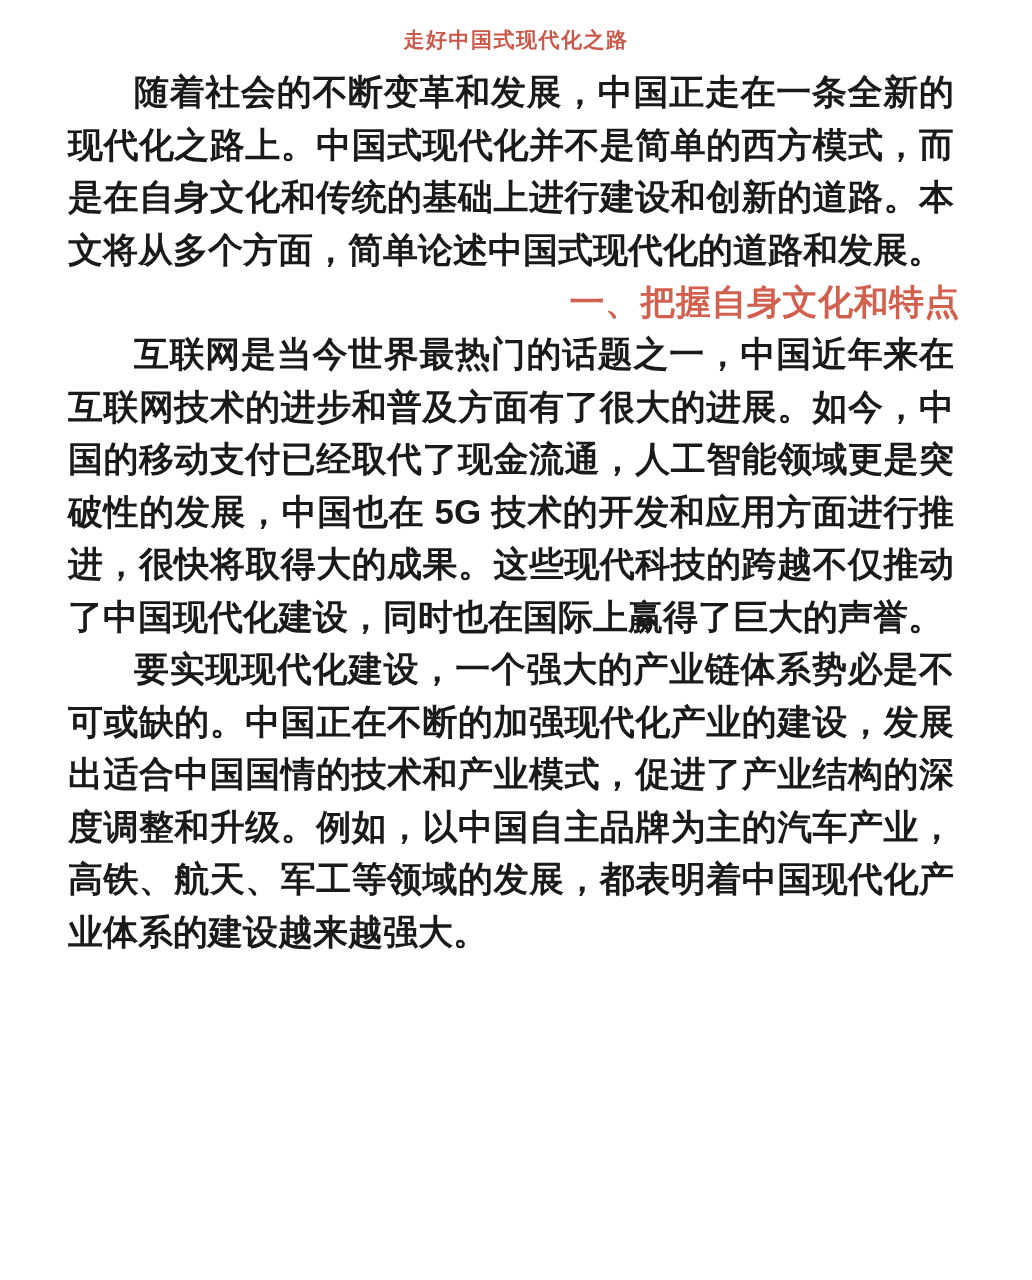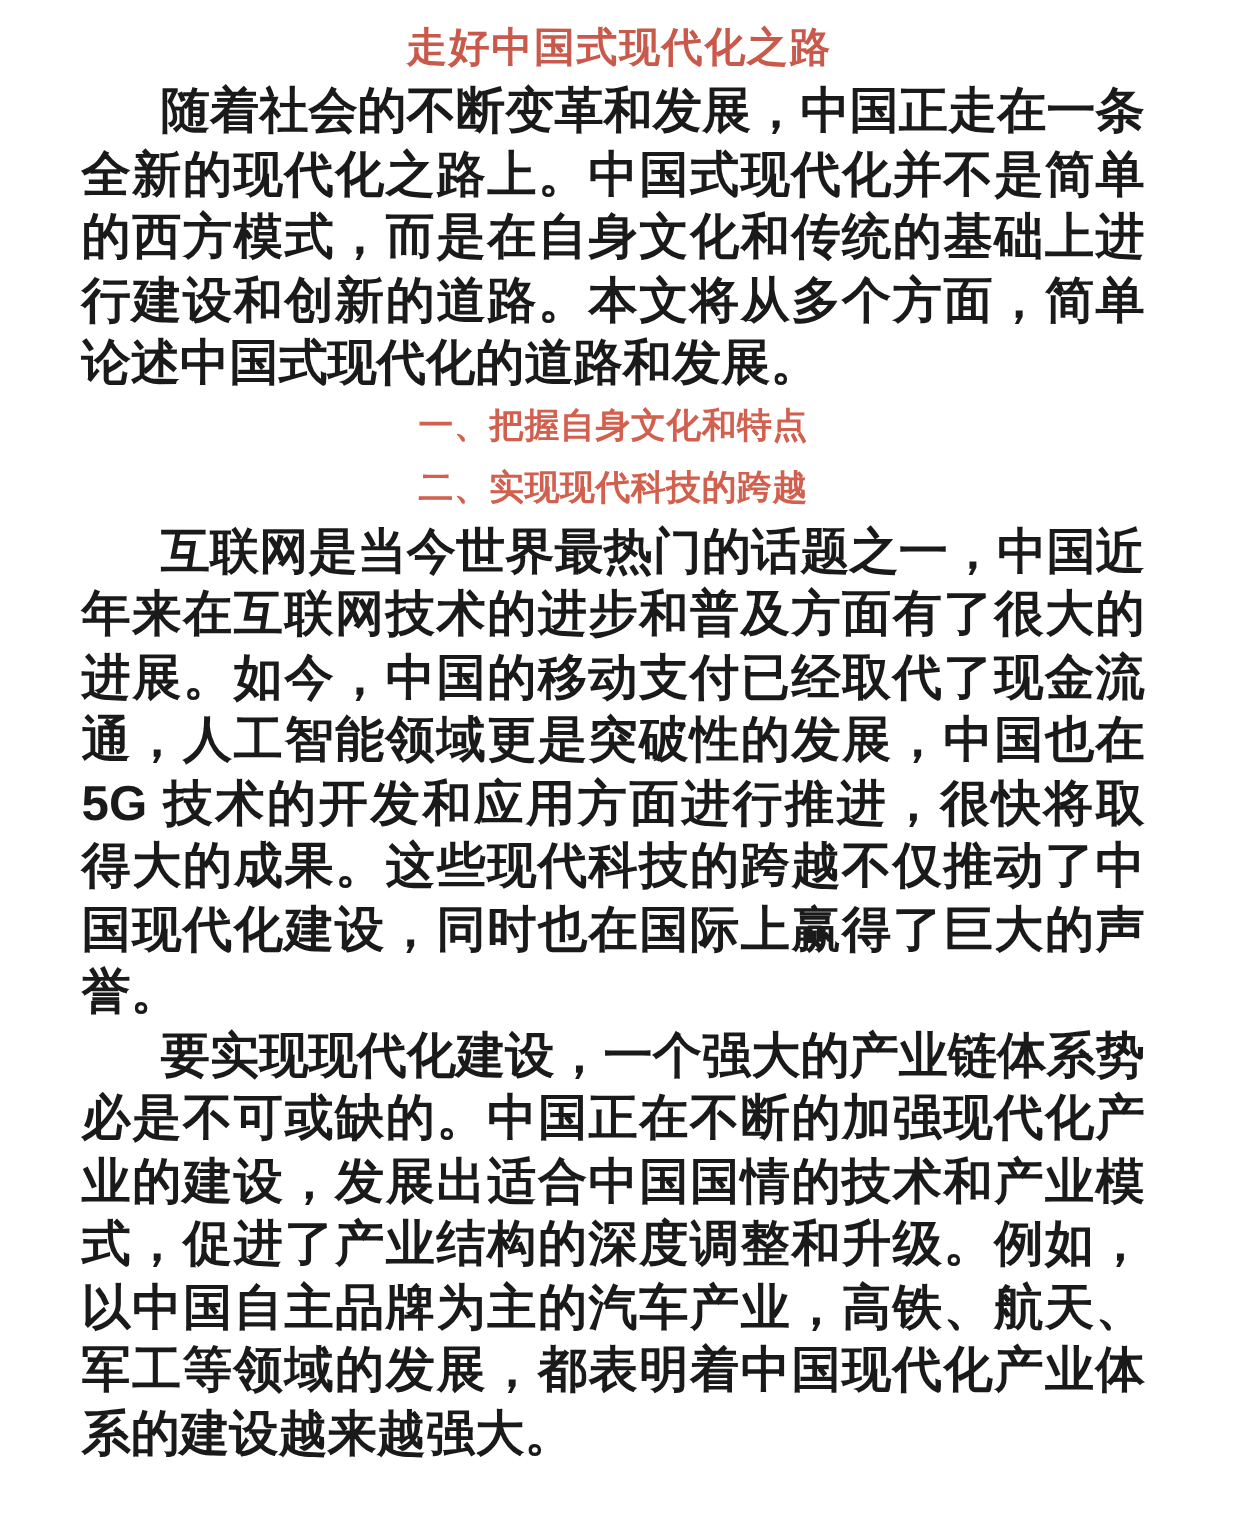--- a/index.html
+++ b/index.html
@@ -20,49 +20,49 @@
     width: 1032px;
     height: 1280px;
     background: #ffffff;
     box-sizing: border-box;
     padding: 0;
   }
 
   .doc-title {
     text-align: center;
     color: #c9594a;
-    font-size: 34px;
+    font-size: 21px;
     font-weight: 700;
     letter-spacing: 1.5px;
     line-height: 52px;
     margin: 14px 0 0 0;
     padding: 0;
     font-family: "Liberation Sans", "DejaVu Sans", sans-serif;
   }
 
   .content {
     padding: 0 72px 0 62px;
     box-sizing: border-box;
   }
 
   .section-heading {
     color: #d2604f;
-    font-size: 29px;
+    font-size: 35px;
     font-weight: 700;
     line-height: 52px;
     letter-spacing: 0.5px;
     margin: 0;
     padding: 0 0 0 0;
-    text-align: center;
+    text-align: right;
     white-space: nowrap;
   }
 
   .body-para {
     color: #1a1a1a;
-    font-size: 41px;
+    font-size: 35px;
     font-weight: 700;
     line-height: 52.5px;
     margin: 0;
     padding: 0 6px 0 6px;
     text-align: justify;
     text-align-last: left;
     text-justify: inter-character;
     text-indent: 66px;
     letter-spacing: 0px;
     word-break: break-all;
@@ -82,21 +82,20 @@
 
   <div class="content">
 
     <p class="body-para">随着社会的不断变革和发展，中国正走在一条全新的现代化之路上。中国式现代化并不是简单的西方模式，而是在自身文化和传统的基础上进行建设和创新的道路。本文将从多个方面，简单论述中国式现代化的道路和发展。</p>
 
     <div class="para-block">
       <h2 class="section-heading">一、把握自身文化和特点</h2>
     </div>
 
     <div class="para-block">
-      <h2 class="section-heading">二、实现现代科技的跨越</h2>
       <p class="body-para">互联网是当今世界最热门的话题之一，中国近年来在互联网技术的进步和普及方面有了很大的进展。如今，中国的移动支付已经取代了现金流通，人工智能领域更是突破性的发展，中国也在 5G 技术的开发和应用方面进行推进，很快将取得大的成果。这些现代科技的跨越不仅推动了中国现代化建设，同时也在国际上赢得了巨大的声誉。</p>
     </div>
 
     <div class="para-block">
       <p class="body-para">要实现现代化建设，一个强大的产业链体系势必是不可或缺的。中国正在不断的加强现代化产业的建设，发展出适合中国国情的技术和产业模式，促进了产业结构的深度调整和升级。例如，以中国自主品牌为主的汽车产业，高铁、航天、军工等领域的发展，都表明着中国现代化产业体系的建设越来越强大。</p>
     </div>
 
   </div>
 </div>
 

